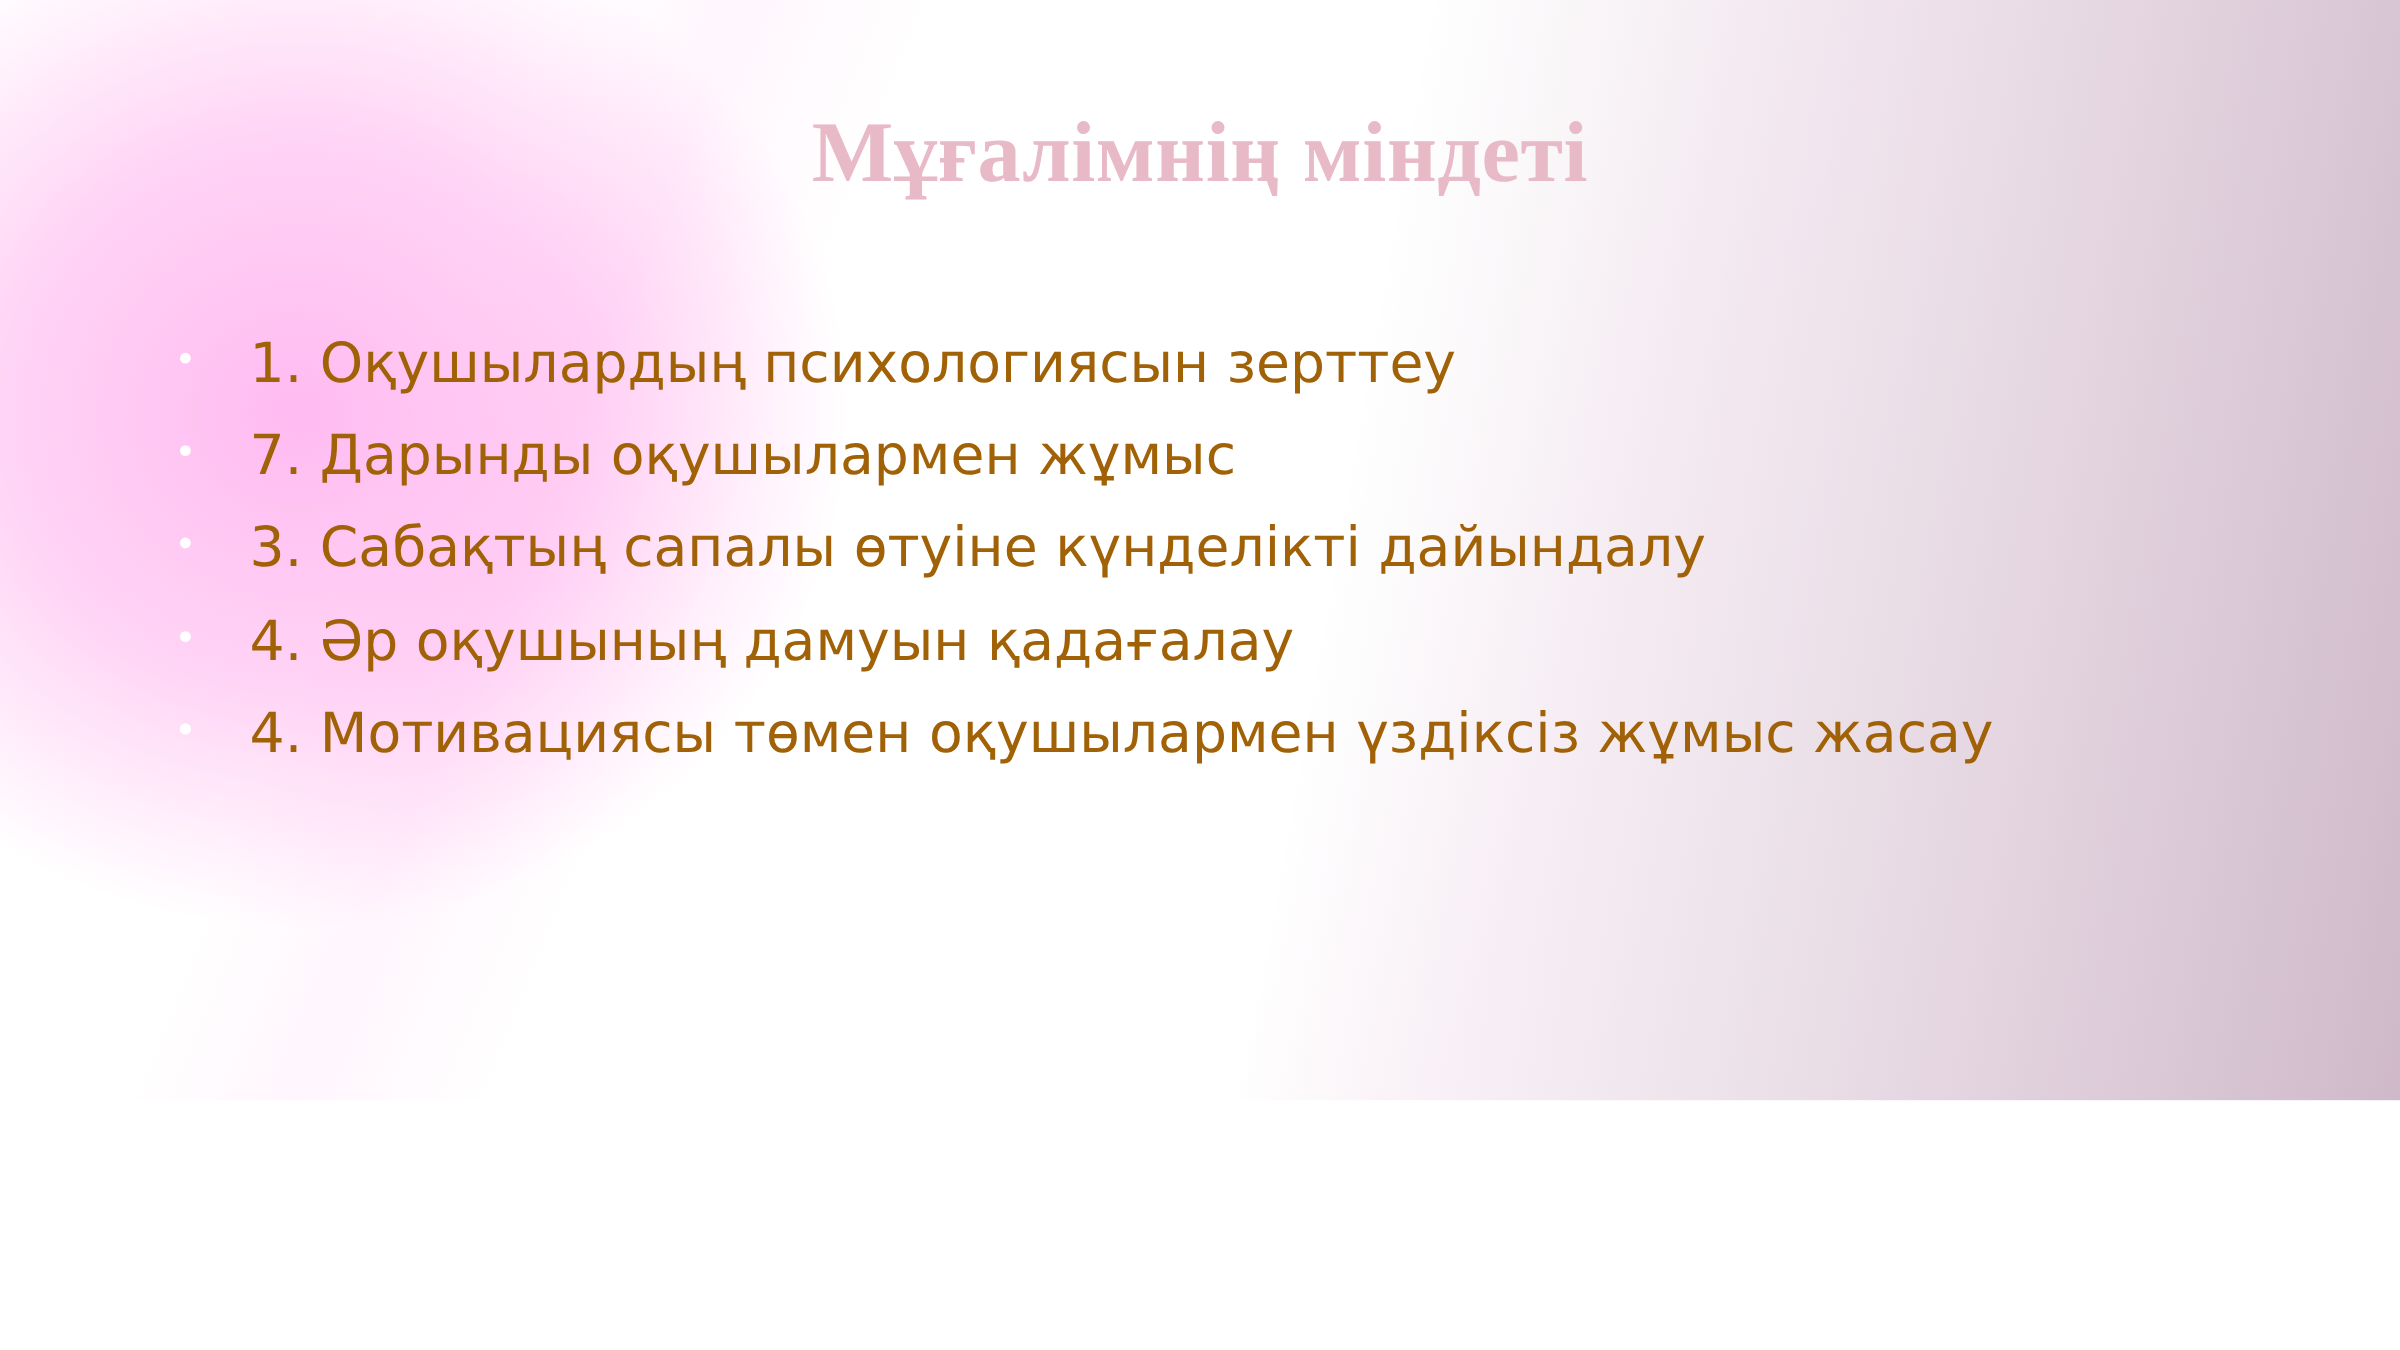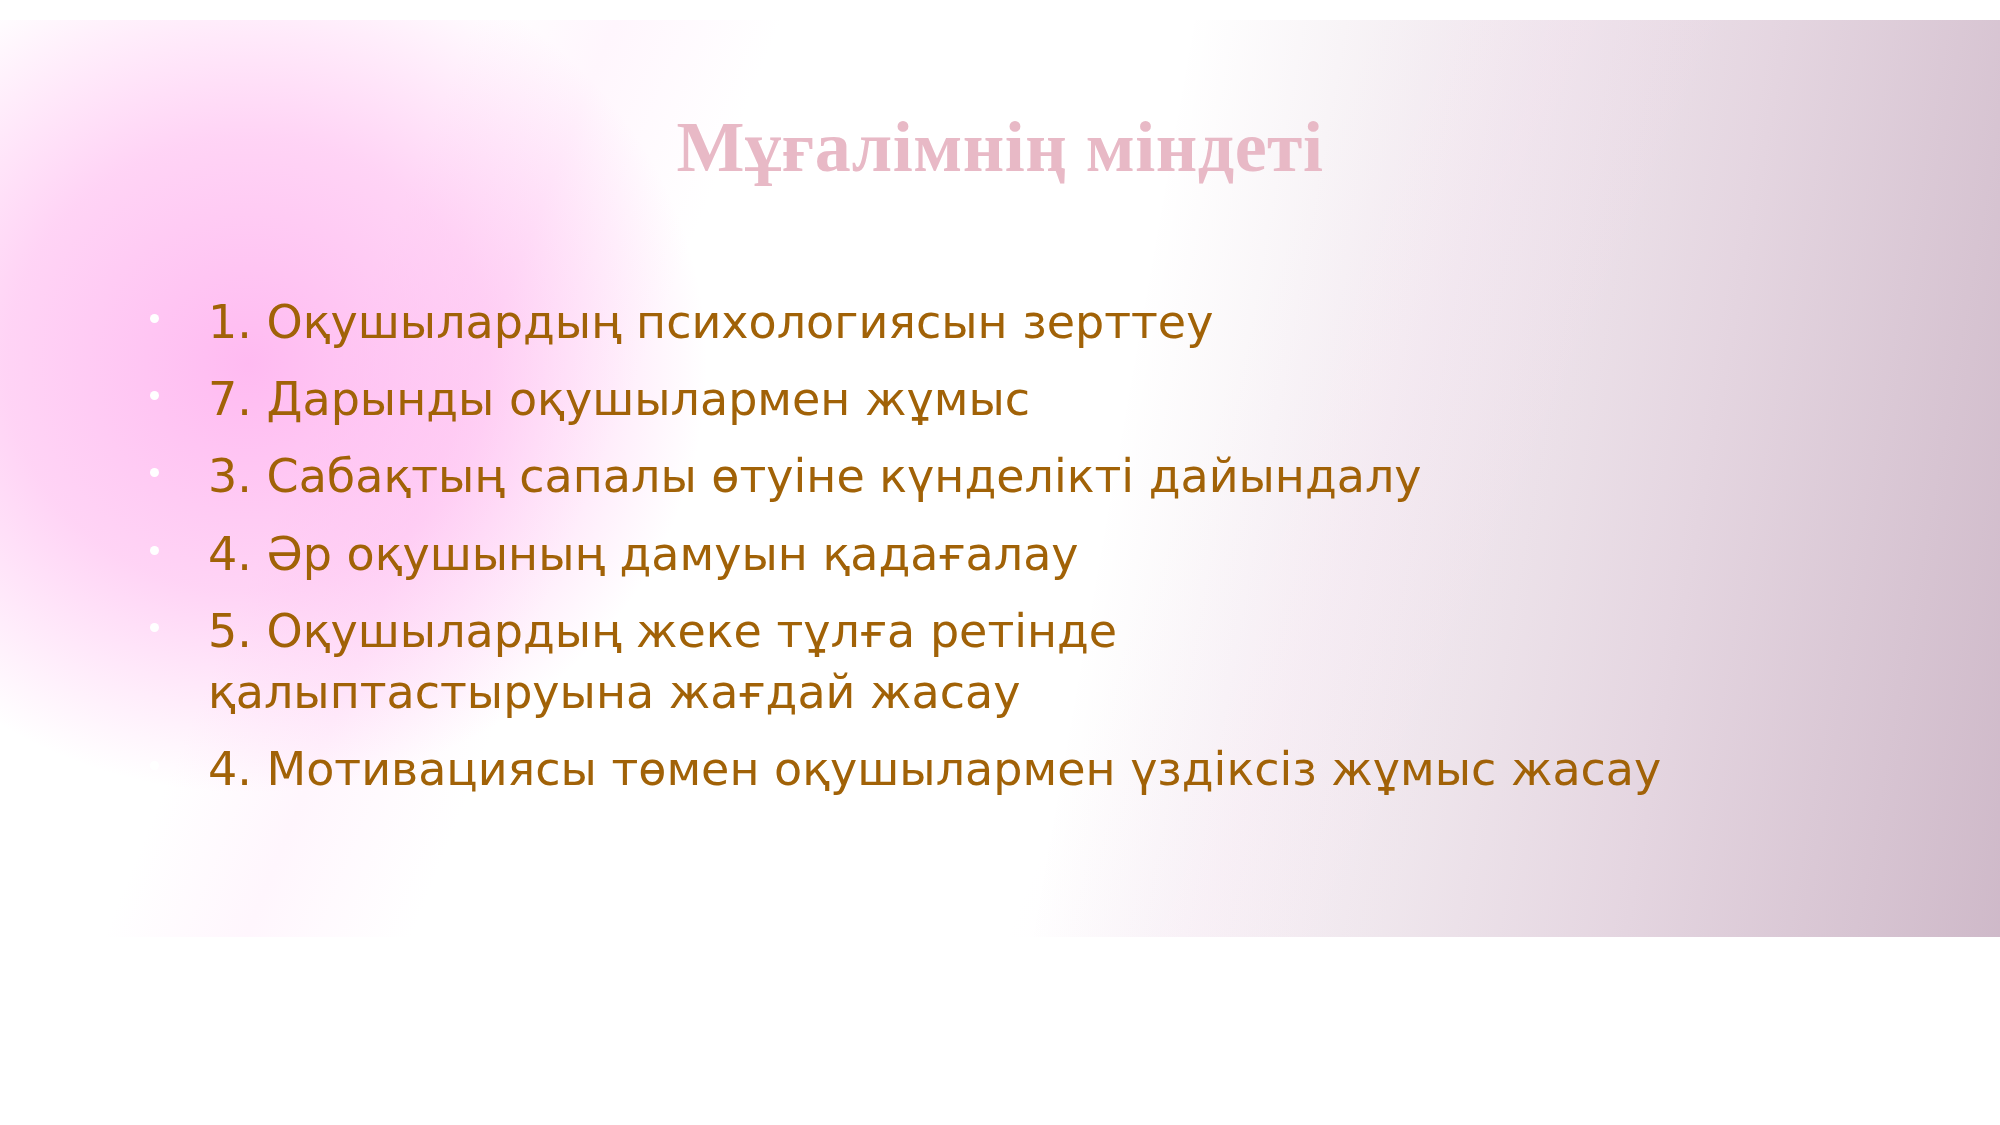--- a/index.html
+++ b/index.html
@@ -34,21 +34,20 @@
         rgba(0,0,0,0.10) 100%),
       
       radial-gradient(ellipse 900px 1100px at 14% 42%,
         #ff73e0 0%,
         #f濃 0%,
         rgba(243,96,206,0.85) 26%,
         rgba(206,82,166,0.45) 55%,
         rgba(150,60,120,0.05) 80%),
       
       linear-gradient(135deg, #b4509a 0%, #a8478e 35%, #9c4184 62%, #8f3a78 100%);
-    margin-top: 20px;
   }
 
   
   .slide::before {
     content: "";
     position: absolute;
     inset: 0;
     background:
       linear-gradient(112deg,
         rgba(255,255,255,0.00) 0%,
@@ -162,21 +161,20 @@
       <li class="bullet-item">
         <span class="dot"></span>
         <span class="txt">3. Сабақтың сапалы өтуіне күнделікті дайындалу</span>
       </li>
       <li class="bullet-item">
         <span class="dot"></span>
         <span class="txt">4. Әр оқушының дамуын қадағалау</span>
       </li>
       <li class="bullet-item wrap-narrow">
         <span class="dot"></span>
-        <span class="txt">5. Оқушылардың жеке тұлға ретінде қалыптастыруына жағдай жасау</span>
       </li>
       <li class="bullet-item wrap-medium">
         <span class="dot"></span>
         <span class="txt">4. Мотивациясы төмен оқушылармен үздіксіз жұмыс жасау</span>
       </li>
     </ul>
 
   </div>
 </div>
 

